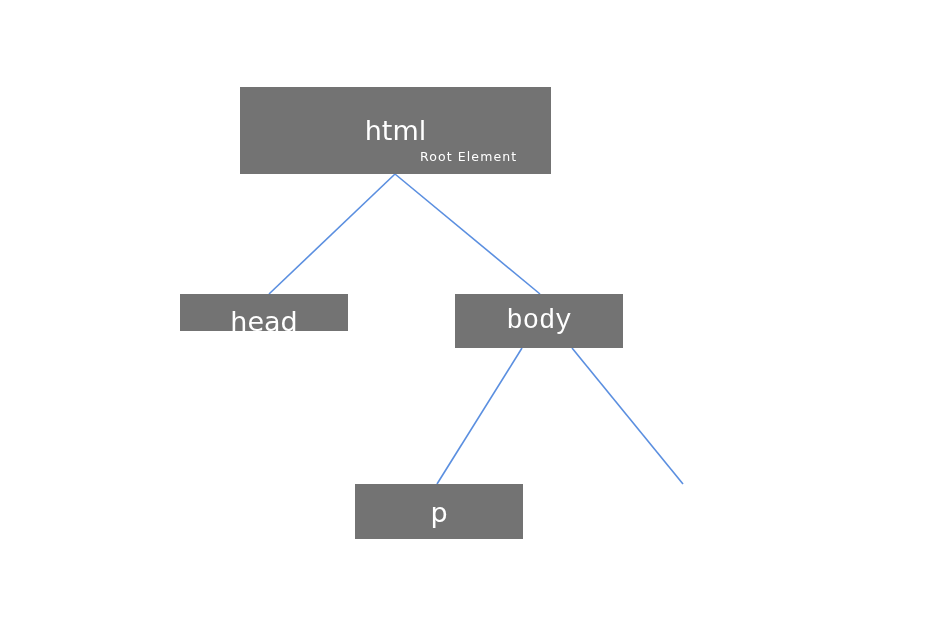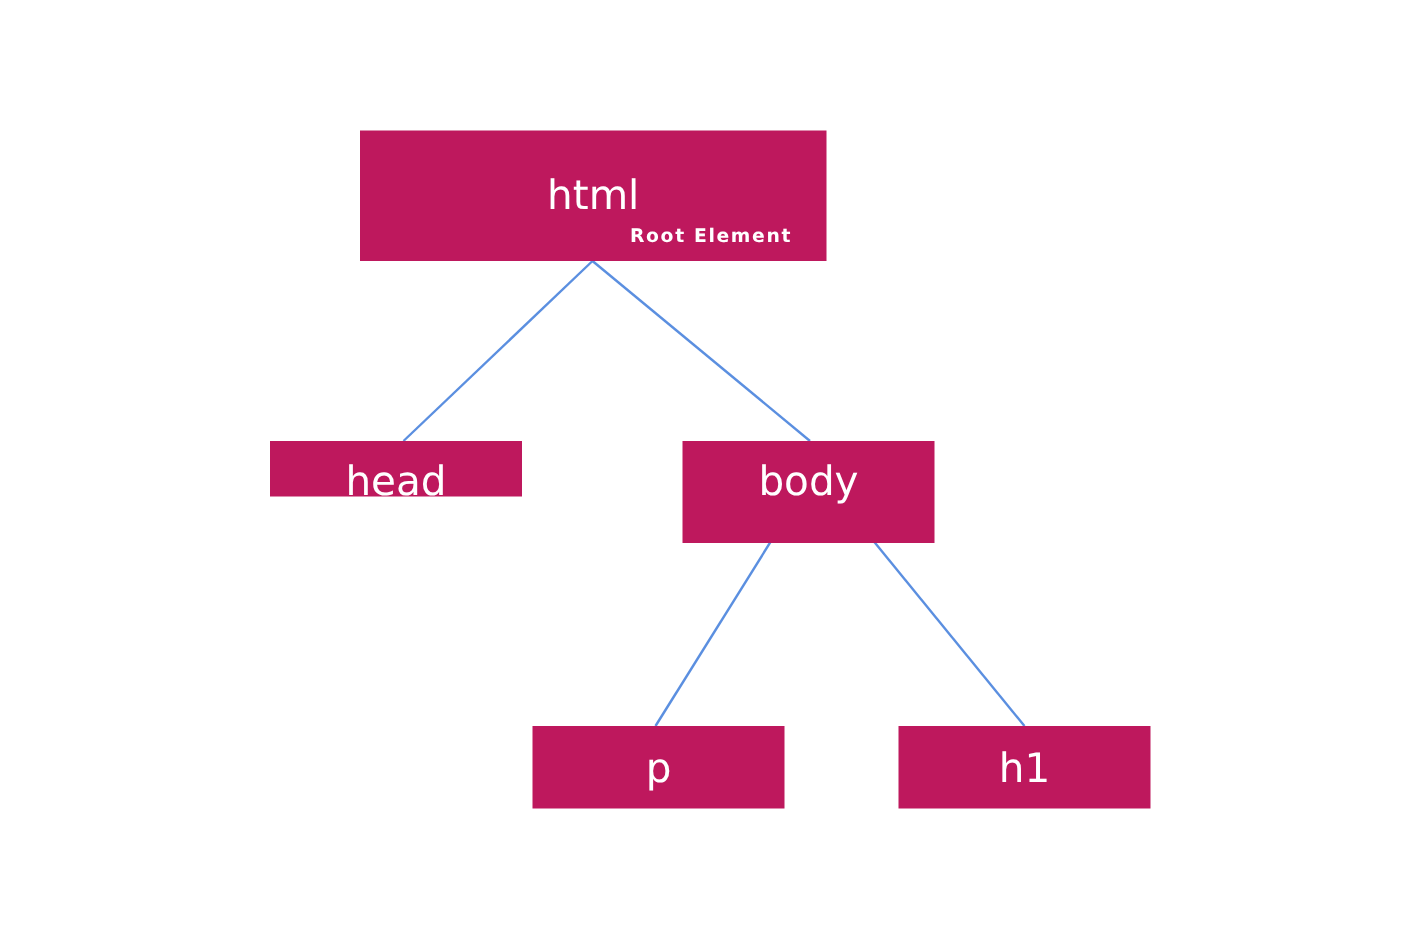--- a/index.html
+++ b/index.html
@@ -22,40 +22,40 @@
   #connector-layer {
     position: absolute;
     left: 0;
     top: 0;
     width: 947px;
     height: 628px;
     pointer-events: none;
   }
   .node-box {
     position: absolute;
-    background: #be185d;
+    background: #737373;
     box-sizing: border-box;
     display: block;
   }
   .node-title {
     position: absolute;
     left: 0;
     right: 0;
     text-align: center;
     color: #ffffff;
     font-size: 27px;
     font-weight: 400;
     line-height: 1;
     white-space: nowrap;
   }
   .node-subtitle {
     position: absolute;
     color: #ffffff;
     font-size: 12.5px;
-    font-weight: 700;
+    font-weight: 400;
     letter-spacing: 1.1px;
     line-height: 1;
     white-space: nowrap;
   }
   
   #node-html {
     left: 240px;
     top: 87px;
     width: 311px;
     height: 87px;
@@ -73,21 +73,22 @@
     width: 168px;
     height: 37px;
   }
   #node-head .node-title {
     top: 14px;
   }
   #node-body {
     left: 455px;
     top: 294px;
     width: 168px;
-    height: 68px;
+    height: 54px;
+    font-family: Liberation Mono, monospace;
   }
   #node-body .node-title {
     top: 14px;
   }
   #node-p {
     left: 355px;
     top: 484px;
     width: 168px;
     height: 55px;
   }
@@ -126,17 +127,14 @@
   </div>
 
   <div class="node-box" id="node-body">
     <span class="node-title">body</span>
   </div>
 
   <div class="node-box" id="node-p">
     <span class="node-title">p</span>
   </div>
 
-  <div class="node-box" id="node-h1">
-    <span class="node-title">h1</span>
-  </div>
 
 </div>
 
 </body></html>

